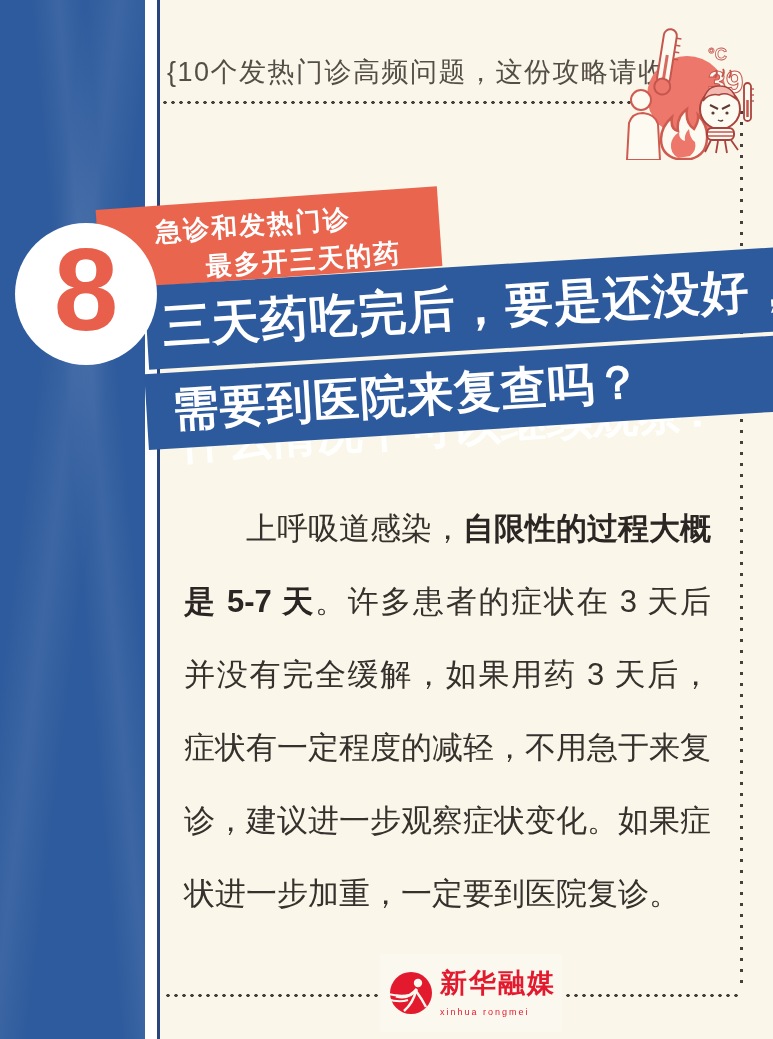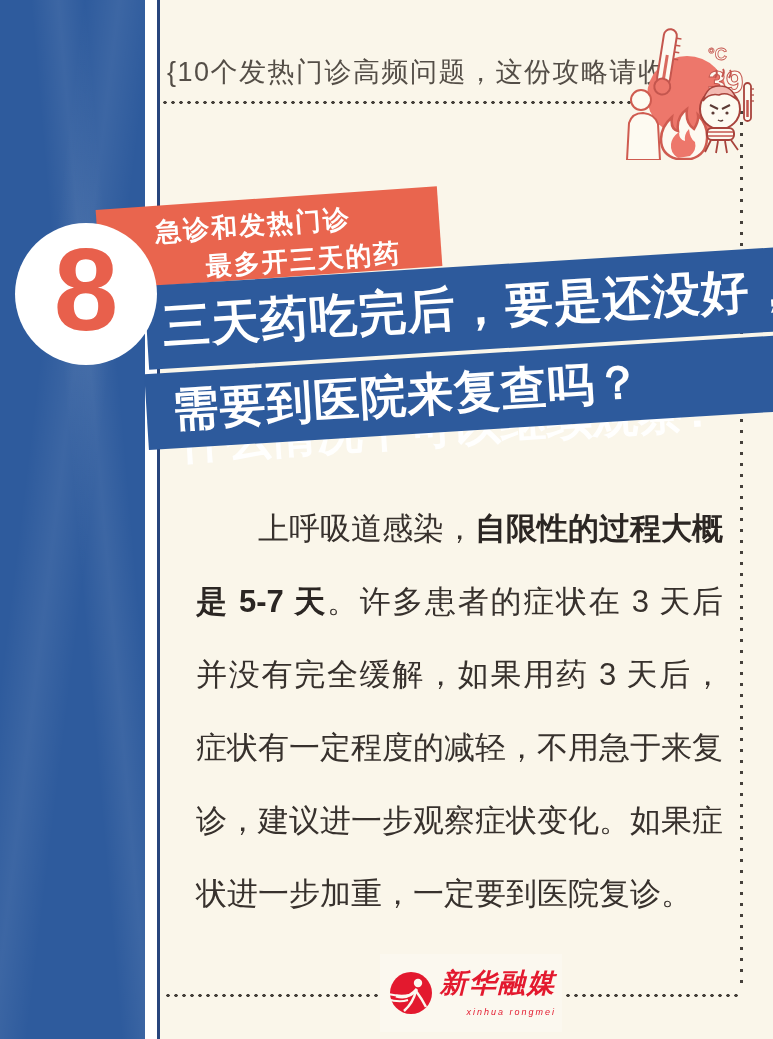--- a/index.html
+++ b/index.html
@@ -35,28 +35,28 @@
 
   
   .banner{position:absolute;background:#2d5a9c;transform:rotate(-3.5deg);z-index:20;display:flex;align-items:center;color:#fff;font-weight:800;white-space:nowrap;}
   .banner1{left:146px;top:266px;width:636px;height:84px;padding-left:16px;font-size:48px;letter-spacing:1px;}
   .banner2{left:146px;top:354px;width:634px;height:76px;padding-left:26px;font-size:46px;letter-spacing:1px;}
 
   
   .watermark{position:absolute;left:178px;top:396px;transform:rotate(-3.5deg);font-size:46px;font-weight:800;color:rgba(255,255,255,.95);white-space:nowrap;z-index:5;}
 
   
-  .body-text{position:absolute;left:196px;top:492px;width:527px;font-size:31px;line-height:73px;color:#37312d;text-align:justify;z-index:4;}
+  .body-text{position:absolute;left:184px;top:492px;width:527px;font-size:31px;line-height:73px;color:#37312d;text-align:justify;z-index:4;}
   .body-text p{margin:0;text-indent:2em;}
   .body-text .b{font-weight:700;color:#2b2623;}
 
   
   .footer-logo{position:absolute;left:380px;top:954px;width:182px;height:78px;background:#fbf8ef;display:flex;align-items:center;justify-content:center;z-index:6;}
   .logo-inner{display:flex;align-items:center;}
-  .logo-texts{margin-left:6px;display:flex;flex-direction:column;align-items:flex-end;font-style:italic;}
+  .logo-texts{margin-left:6px;display:flex;flex-direction:column;align-items:flex-start;}
   .logo-cn{font-size:27px;font-weight:700;color:#e3192e;letter-spacing:2px;line-height:1.1;}
   .logo-en{font-size:9px;color:#e3192e;letter-spacing:2px;margin-top:8px;}
 </style>
 </head>
 <body>
 
 <div class="poster">
 
   <div class="sidebar">
     <div class="streak s1"></div>

